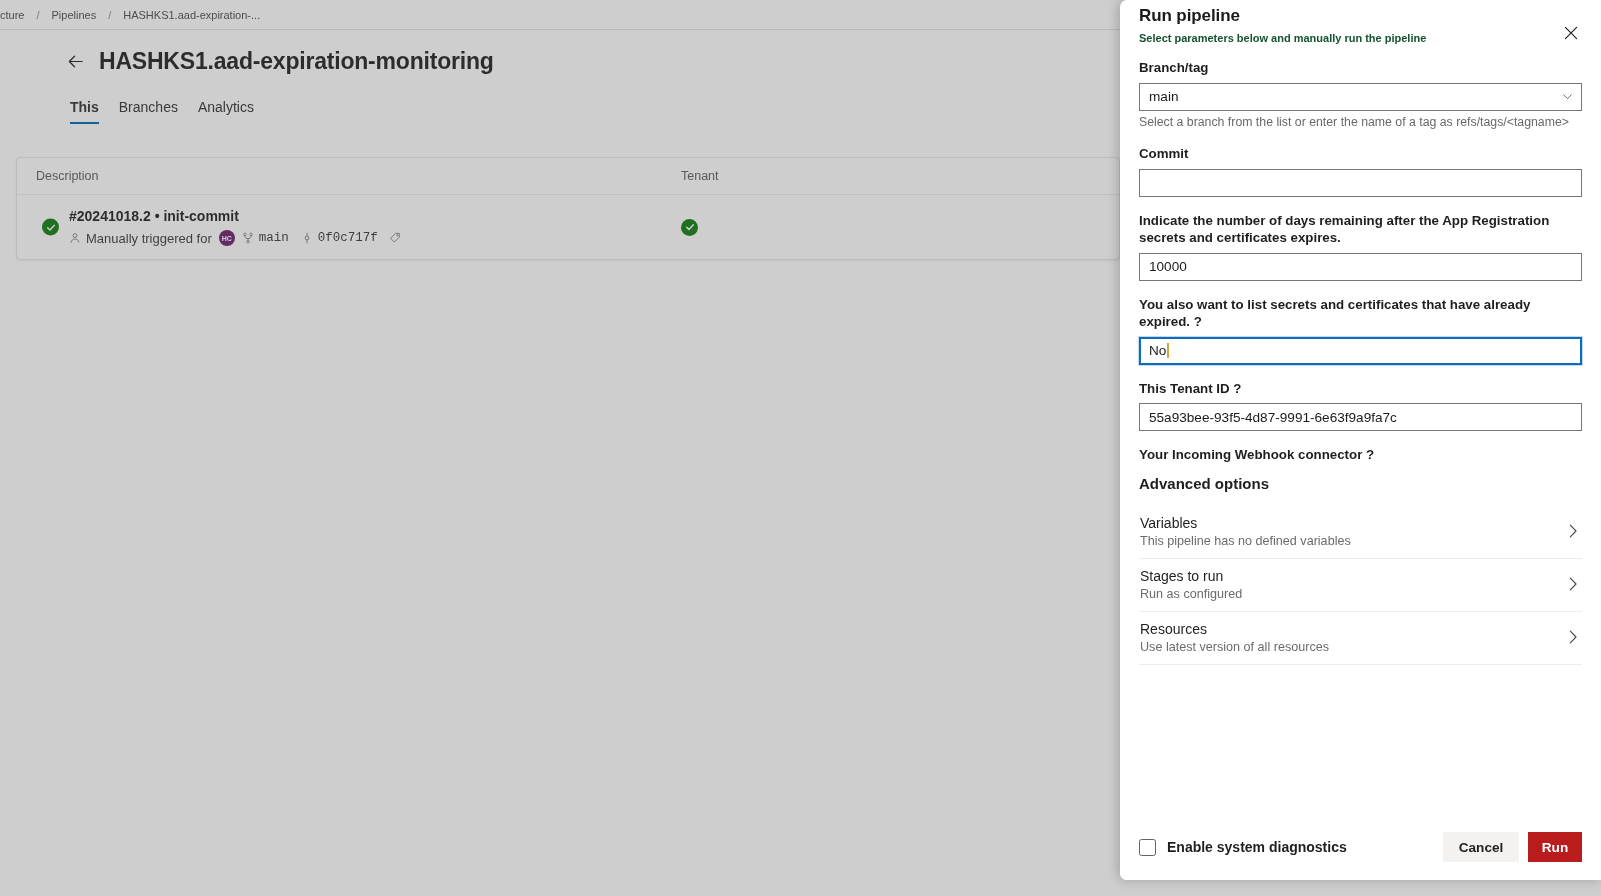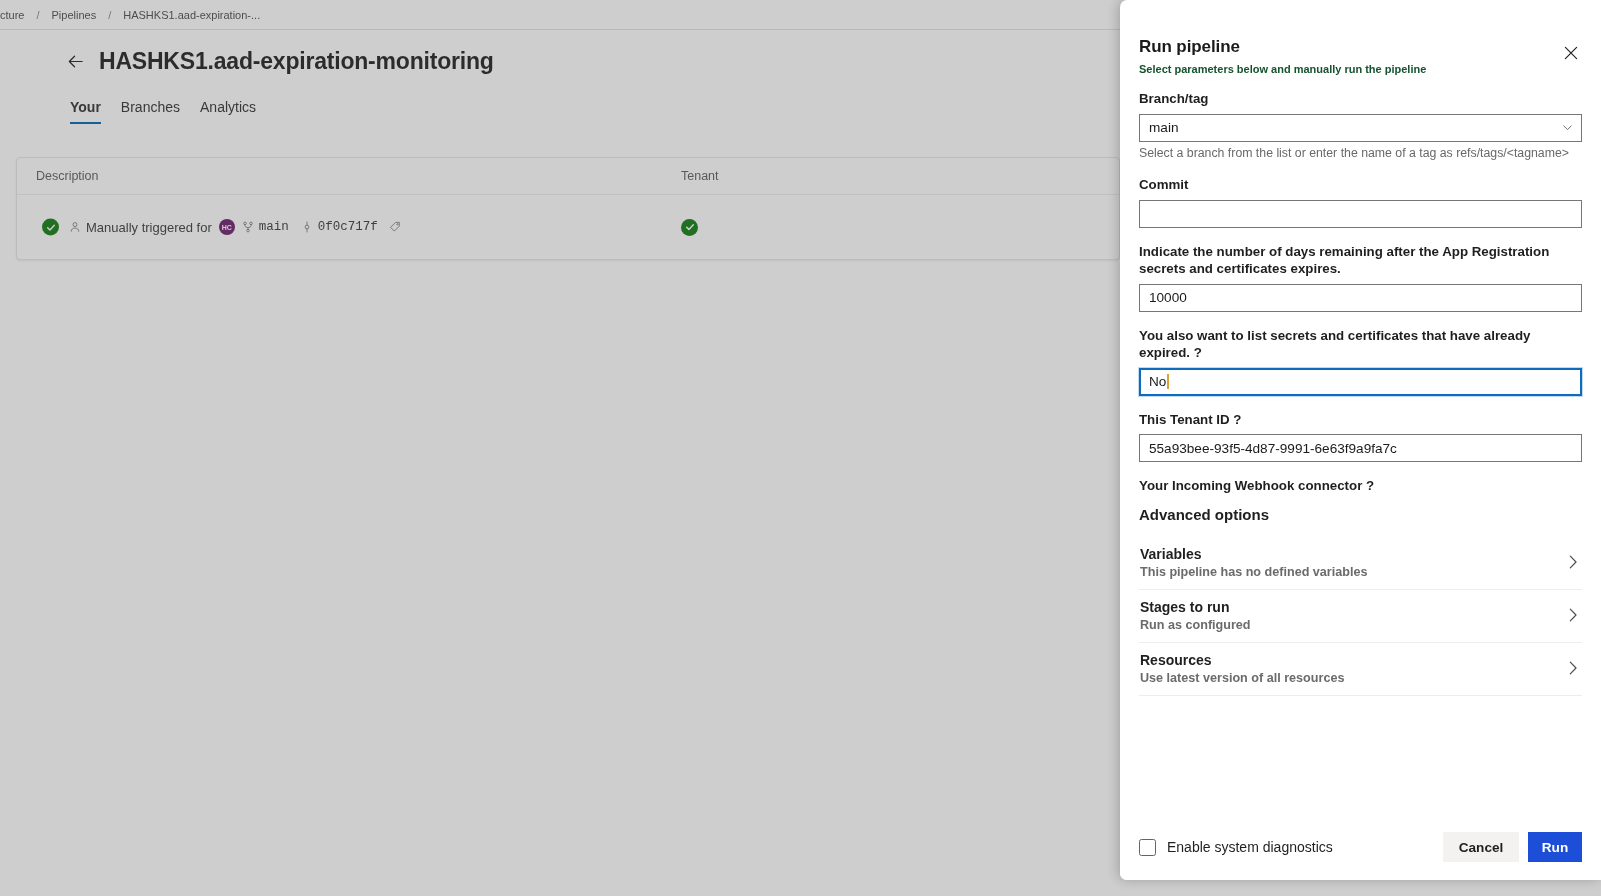--- a/index.html
+++ b/index.html
@@ -155,23 +155,22 @@
     border-radius: 7px 0 0 7px;
     box-shadow: -2px 0 12px rgba(0,0,0,0.22);
     display: flex; flex-direction: column;
   }
   .panel-scroll {
     flex: 1 1 auto;
     overflow: hidden;
     padding: 0 19px;
   }
   .panel-head {
-    padding-top: 17px;
+    padding-top: 6px;
     position: relative;
-    margin-top: 20px;
   }
   .panel-title {
     font-size: 17px; font-weight: bold; color: #1b1b1b;
     letter-spacing: -0.1px;
   }
   .panel-sub {
     font-size: 11px; font-weight: bold; color: #14532d;
     margin-top: 6px;
   }
   .close-btn {
@@ -223,21 +222,21 @@
     display: inline-block;
     width: 1.5px; height: 15px;
     background: #d8a33b;
     margin-left: 1px;
   }
 
   .adv-title {
     font-size: 15px; font-weight: bold; color: #1f1f1f;
     margin-top: 11px;
   }
-  .adv-list { margin-top: 14px; font-weight: bold; }
+  .adv-list { margin-top: 14px; }
   .adv-item {
     position: relative;
     padding: 9px 26px 10px 1px;
     border-bottom: 1px solid #ededed;
   }
   .adv-item:first-child { border-top: none; }
   .adv-item-title { font-size: 14px; color: #1f1f1f; }
   .adv-item-sub { font-size: 12.6px; color: #6b6b6b; margin-top: 3px; }
   .adv-chevron {
     position: absolute; right: 4px; top: 50%;
@@ -246,42 +245,42 @@
   }
 
   .panel-footer {
     flex: 0 0 auto;
     height: 66px;
     display: flex; align-items: center;
     padding: 0 19px;
     background: #ffffff;
     border-radius: 0 0 0 7px;
   }
-  .checkbox-wrap { display: flex; align-items: flex-start; gap: 11px; }
+  .checkbox-wrap { display: flex; align-items: flex-start; gap: 11px; font-weight: bold; }
   .checkbox {
     width: 17px; height: 17px;
     border: 1px solid #646464;
     border-radius: 2.5px;
     background: #ffffff;
   }
   .checkbox-label { font-size: 14px; color: #1f1f1f; }
   .footer-actions { margin-left: auto; display: flex; gap: 9px; }
   .btn {
     height: 30px;
     min-width: 76px;
     padding: 0 8px;
     display: inline-flex; align-items: center; justify-content: center;
     font-size: 13.6px;
     font-weight: bold;
     border: none;
     cursor: pointer;
     font-family: "Liberation Sans", sans-serif;
   }
   .btn-cancel { background: #f3f2f1; color: #1f1f1f; }
-  .btn-run { background: #1d4ed8; color: #ffffff; min-width: 54px; }
+  .btn-run { background: #b91c1c; color: #ffffff; min-width: 54px; }
 </style>
 </head>
 <body>
 
 <div id="page">
 
   <div class="breadcrumb-bar">
     <span class="crumb">cture</span>
     <span class="crumb-sep">/</span>
     <span class="crumb">Pipelines</span>
@@ -292,40 +291,41 @@
   <div class="page-header">
     <div class="title-row">
       <span class="back-arrow">
         <svg width="19" height="19" viewBox="0 0 20 20" fill="none" aria-hidden="true">
           <path d="M9 4.5L3.5 10L9 15.5M3.8 10H17" stroke="#1f1f1f" stroke-width="1.3" stroke-linecap="round" stroke-linejoin="round"></path>
         </svg>
       </span>
       <span class="page-title">HASHKS1.aad-expiration-monitoring</span>
     </div>
     <div class="tabs">
-      <span class="tab active">Your</span>
+      <span class="tab active">This</span>
       <span class="tab">Branches</span>
       <span class="tab">Analytics</span>
     </div>
   </div>
 
   <div class="runs-card">
     <div class="runs-head">
       <span class="col-desc">Description</span>
       <span class="col-stages">Tenant</span>
     </div>
     <div class="runs-row">
       <span class="status-dot-cell">
         <span class="green-check">
           <svg width="10" height="10" viewBox="0 0 12 12" aria-hidden="true">
             <path d="M2 6.2L4.7 8.9L10 3.4" stroke="#ffffff" stroke-width="1.7" fill="none" stroke-linecap="round" stroke-linejoin="round"></path>
           </svg>
         </span>
       </span>
       <div class="run-main">
+        <div class="run-title">#20241018.2 • init-commit</div>
         <div class="run-meta">
           <span class="meta-icon">
             <svg width="12" height="12" viewBox="0 0 14 14" fill="none" aria-hidden="true">
               <circle cx="7" cy="4.2" r="2.3" stroke="#797979" stroke-width="1"></circle>
               <path d="M2.6 12c0-2.4 2-3.8 4.4-3.8S11.4 9.6 11.4 12" stroke="#797979" stroke-width="1" stroke-linecap="round"></path>
             </svg>
           </span>
           <span>Manually triggered for</span>
           <span class="avatar">HC</span>
           <span class="meta-icon">

